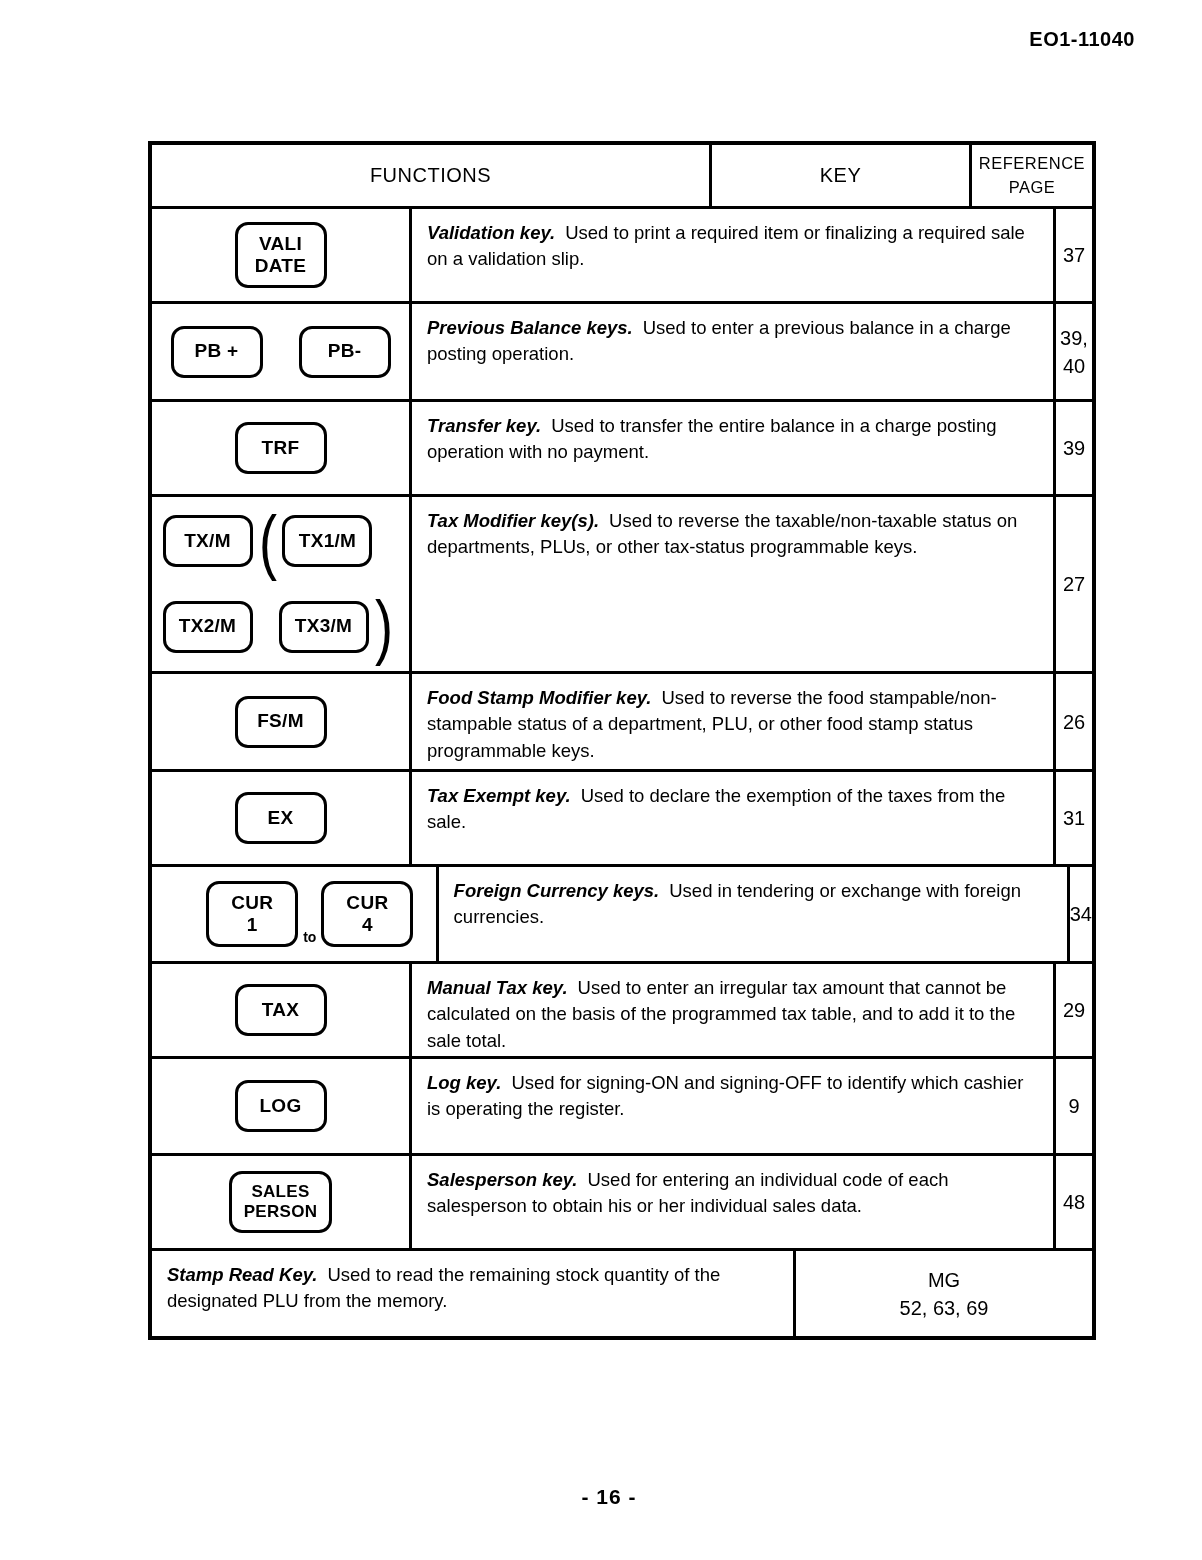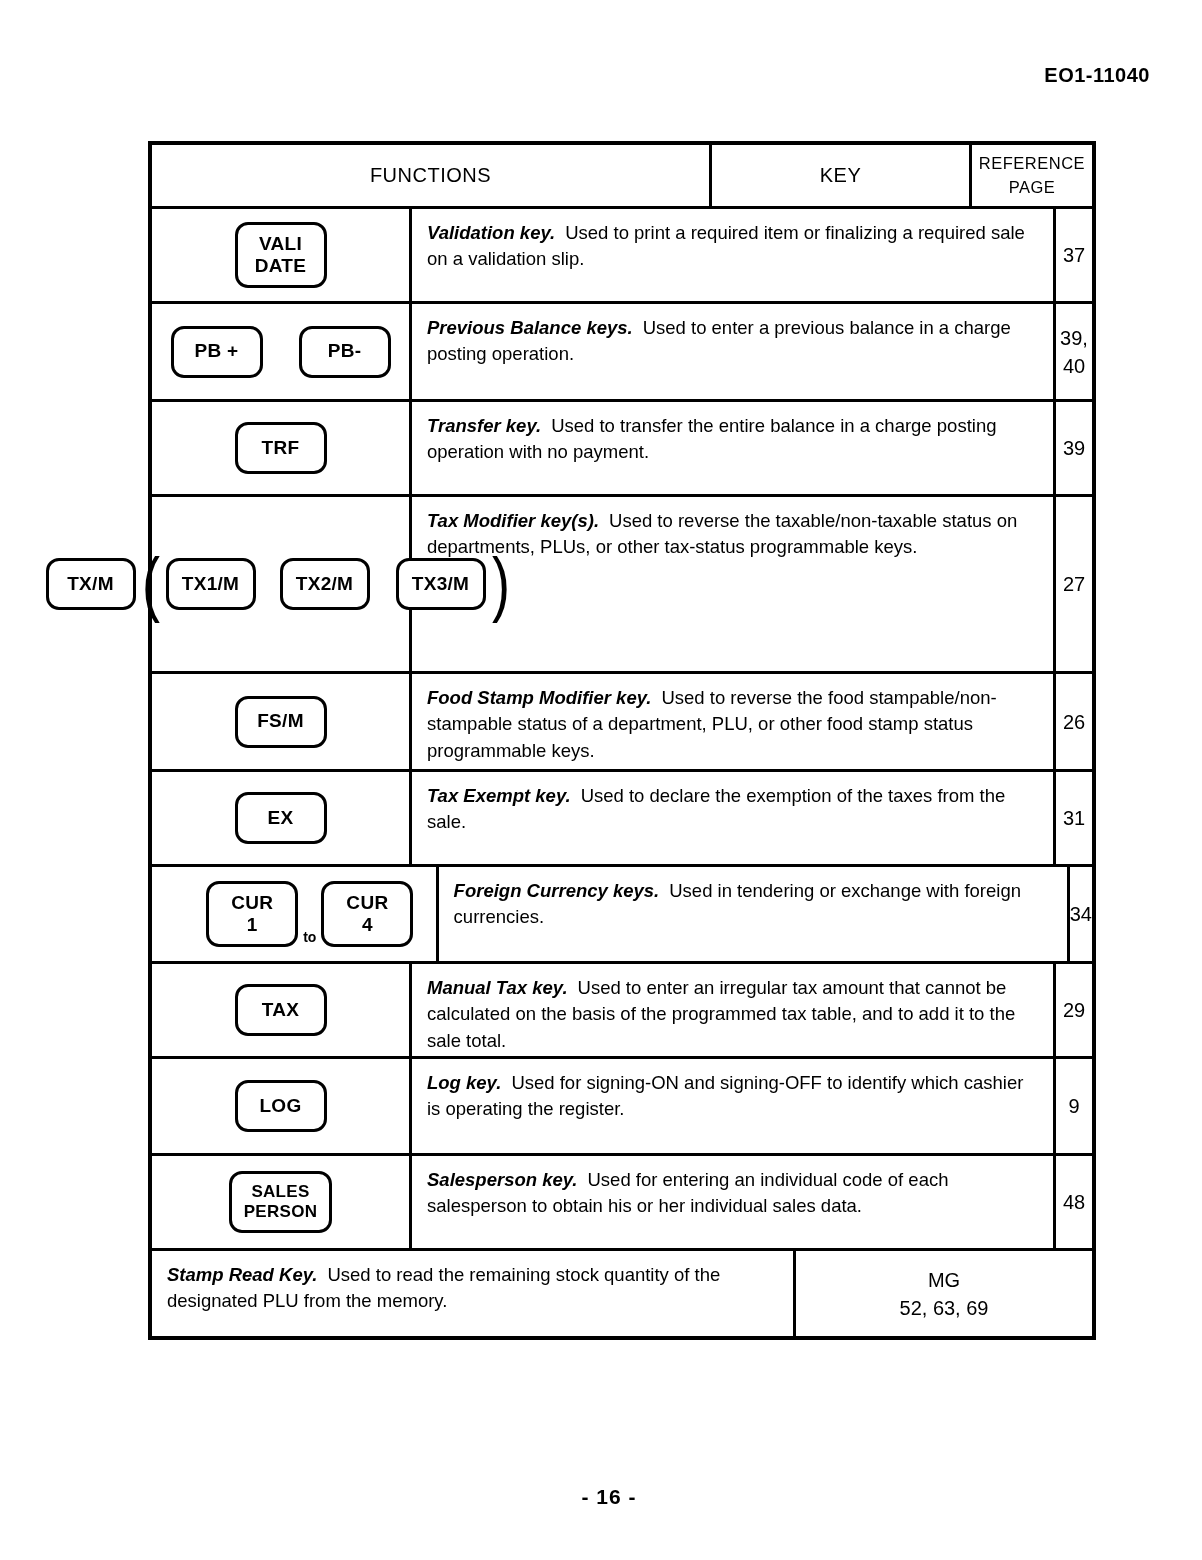--- a/index.html
+++ b/index.html
@@ -9,25 +9,24 @@
     height: 1560px;
     background: #ffffff;
     font-family: "Liberation Sans", sans-serif;
     color: #000;
     margin: 0 auto;
     overflow: hidden;
   }
   .doc-code {
     position: absolute;
     top: 28px;
-    right: 52px;
+    right: 67px;
     font-size: 20px;
     font-weight: bold;
     letter-spacing: 0.5px;
-    margin-top: 36px;
   }
   .ref-table {
     position: absolute;
     left: 148px;
     top: 141px;
     width: 948px;
     border: 4px solid #000;
     box-sizing: border-box;
     background: #fff;
   }
@@ -107,21 +106,21 @@
   .key-btn.small-text { font-size: 17px; }
   .keys-pair { display: flex; gap: 36px; }
   .keys-range { display: flex; align-items: flex-end; gap: 0; }
   .keys-range .key-btn { margin: 0; }
   .range-word {
     font-size: 14px;
     font-weight: bold;
     padding: 0 5px 2px 5px;
     align-self: flex-end;
   }
-  .tx-grid { display: flex; flex-direction: row; gap: 24px; }
+  .tx-grid { display: flex; flex-direction: column; gap: 24px; }
   .tx-row { display: flex; align-items: center; }
   .tx-row .key-btn { min-width: 90px; }
   .paren {
     font-size: 72px;
     font-weight: normal;
     line-height: 0.85;
     padding: 0 3px;
     transform: scaleX(0.75);
   }
   .page-number {

